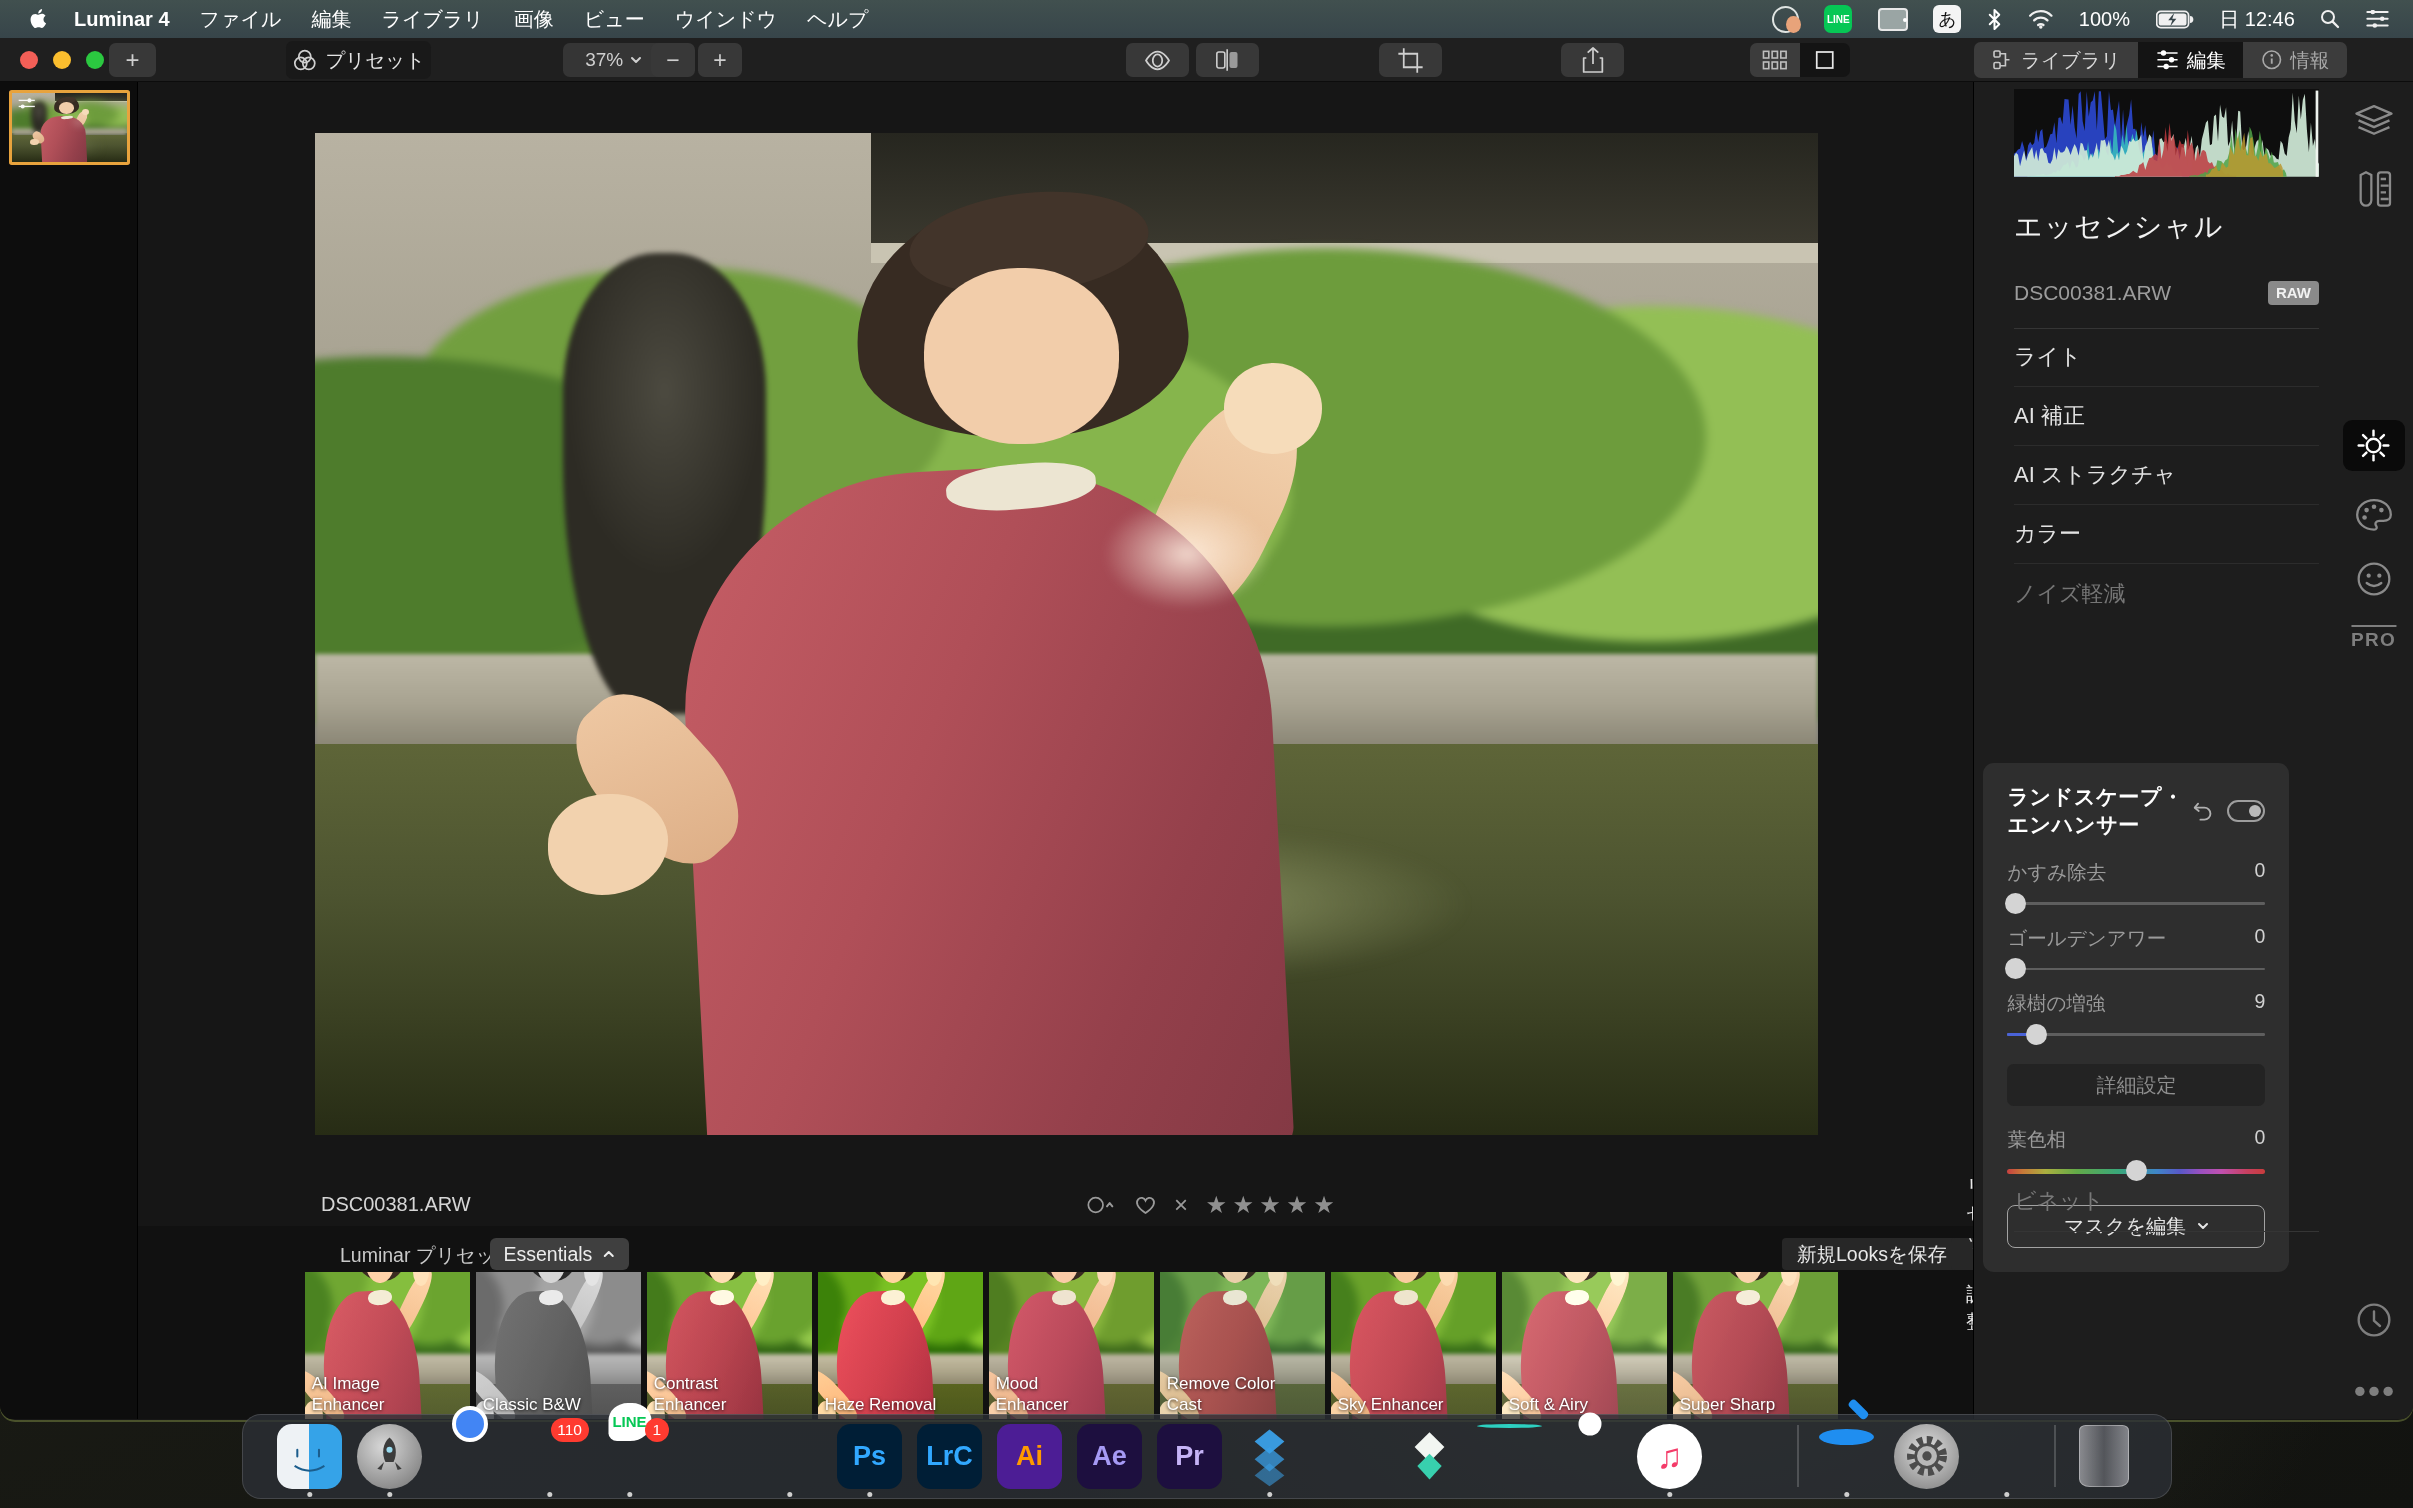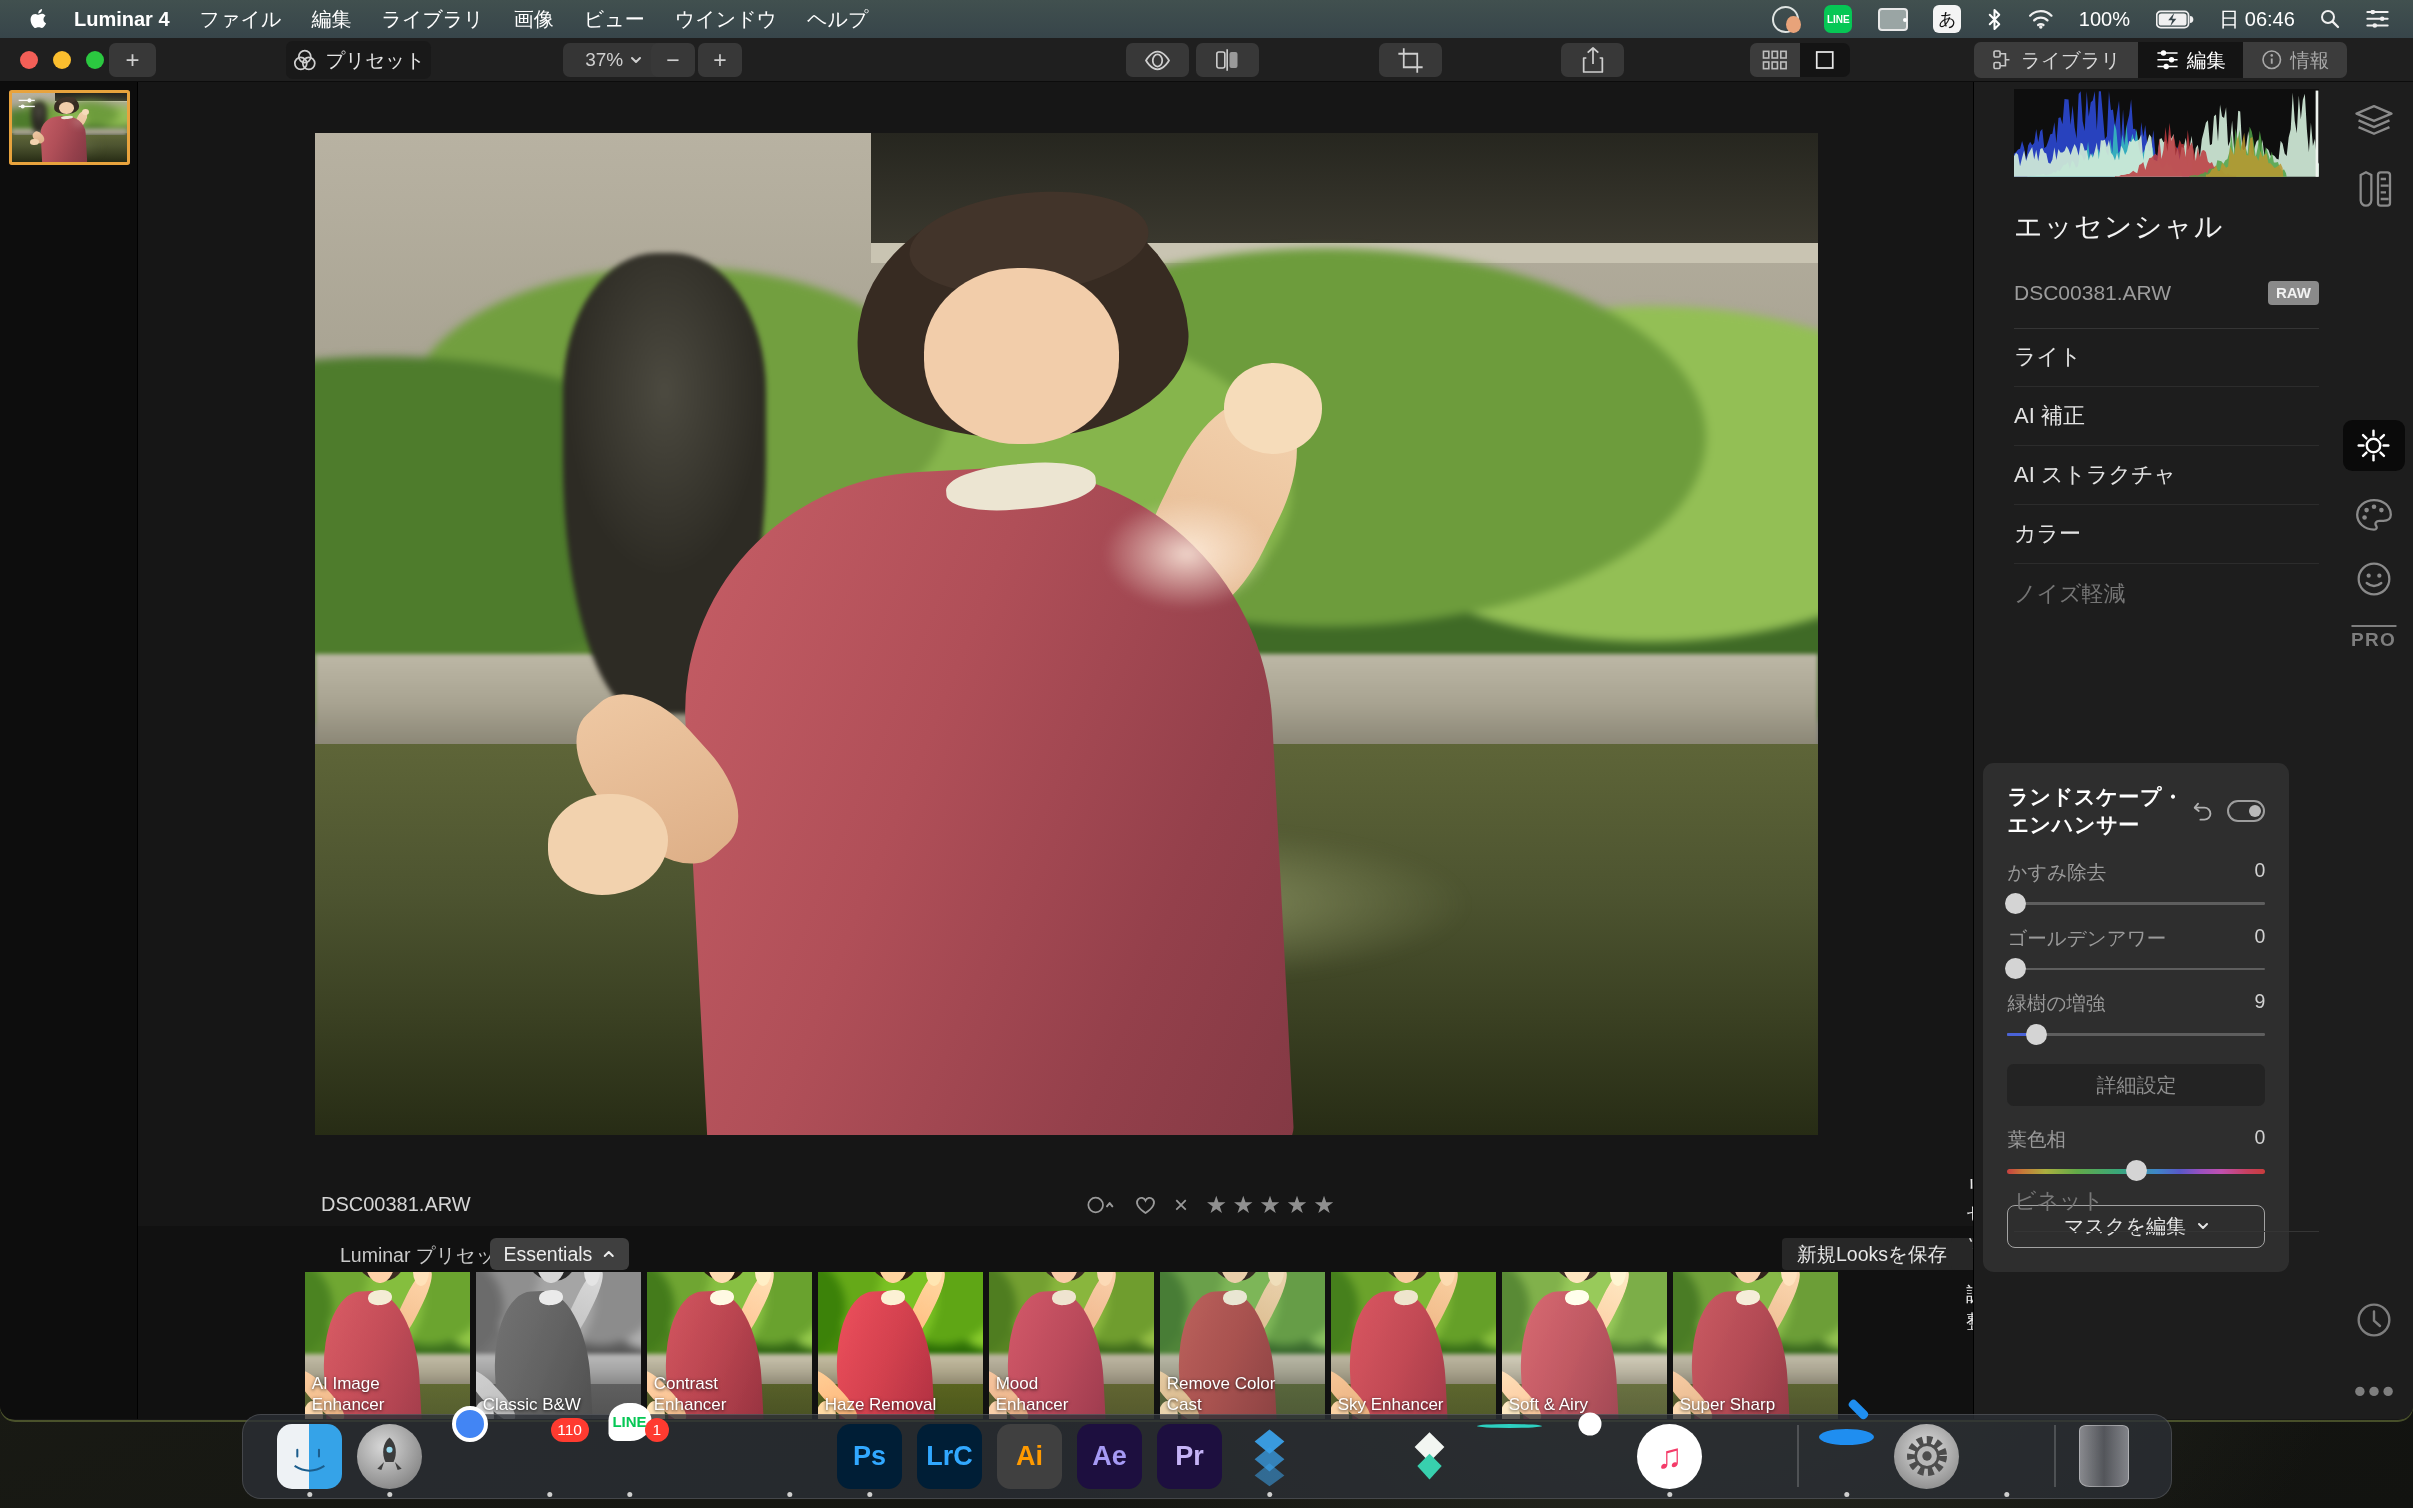--- a/index.html
+++ b/index.html
@@ -297,21 +297,21 @@
     </span>
     <span>100%</span>
     <span class="st-ico">
       <svg width="38" height="19" viewBox="0 0 56 28">
           <rect x="1" y="2" width="47" height="24" rx="6" fill="none" stroke="#f0f0f0" stroke-width="2.6"></rect>
           <rect x="4" y="5" width="41" height="18" rx="4" fill="#f0f0f0"></rect>
           <path d="M27 4 L18 15 h6 l-3 9 9-11 h-6 z" fill="#37454a"></path>
           <path d="M50 9 v10 a5 5 0 0 0 0-10z" fill="#f0f0f0"></path>
         </svg>
     </span>
-    <span>日 06:46</span>
+    <span>日 12:46</span>
     <span class="st-ico">
       <svg width="20" height="20" viewBox="0 0 30 30">
           <circle cx="12" cy="12" r="9" fill="none" stroke="#f0f0f0" stroke-width="3"></circle>
           <path d="M19 19 L27 27" stroke="#f0f0f0" stroke-width="3.4" stroke-linecap="round"></path>
         </svg>
     </span>
     <span class="st-ico">
       <svg width="23" height="17.5" viewBox="0 0 34 26">
           <g stroke="#f0f0f0" stroke-width="3.2" stroke-linecap="round">
             <path d="M2 3 h30"></path>
@@ -925,21 +925,21 @@
       <span class="dot"></span>
     </div>
   <div class="dk">
       <div class="dk-ic adobe" style="background:#001e36;color:#31a8ff">Ps</div>
       <span class="dot"></span>
     </div>
   <div class="dk">
       <div class="dk-ic adobe" style="background:#001e36;color:#31a8ff">LrC</div>
     </div>
   <div class="dk">
-      <div class="dk-ic adobe" style="background:#404040;color:#ff9a00">Ai</div>
+      <div class="dk-ic adobe" style="background:#4c1d95;color:#ff9a00">Ai</div>
     </div>
   <div class="dk">
       <div class="dk-ic adobe" style="background:#1d0f3f;color:#a69af5">Ae</div>
     </div>
   <div class="dk">
       <div class="dk-ic adobe" style="background:#1d0f3f;color:#c5b3f6">Pr</div>
     </div>
   <div class="dk">
       <div class="dk-ic rsq i-lum"></div>
       <svg style="position:absolute;inset:0" width="65" height="65" viewBox="0 0 96 96">

